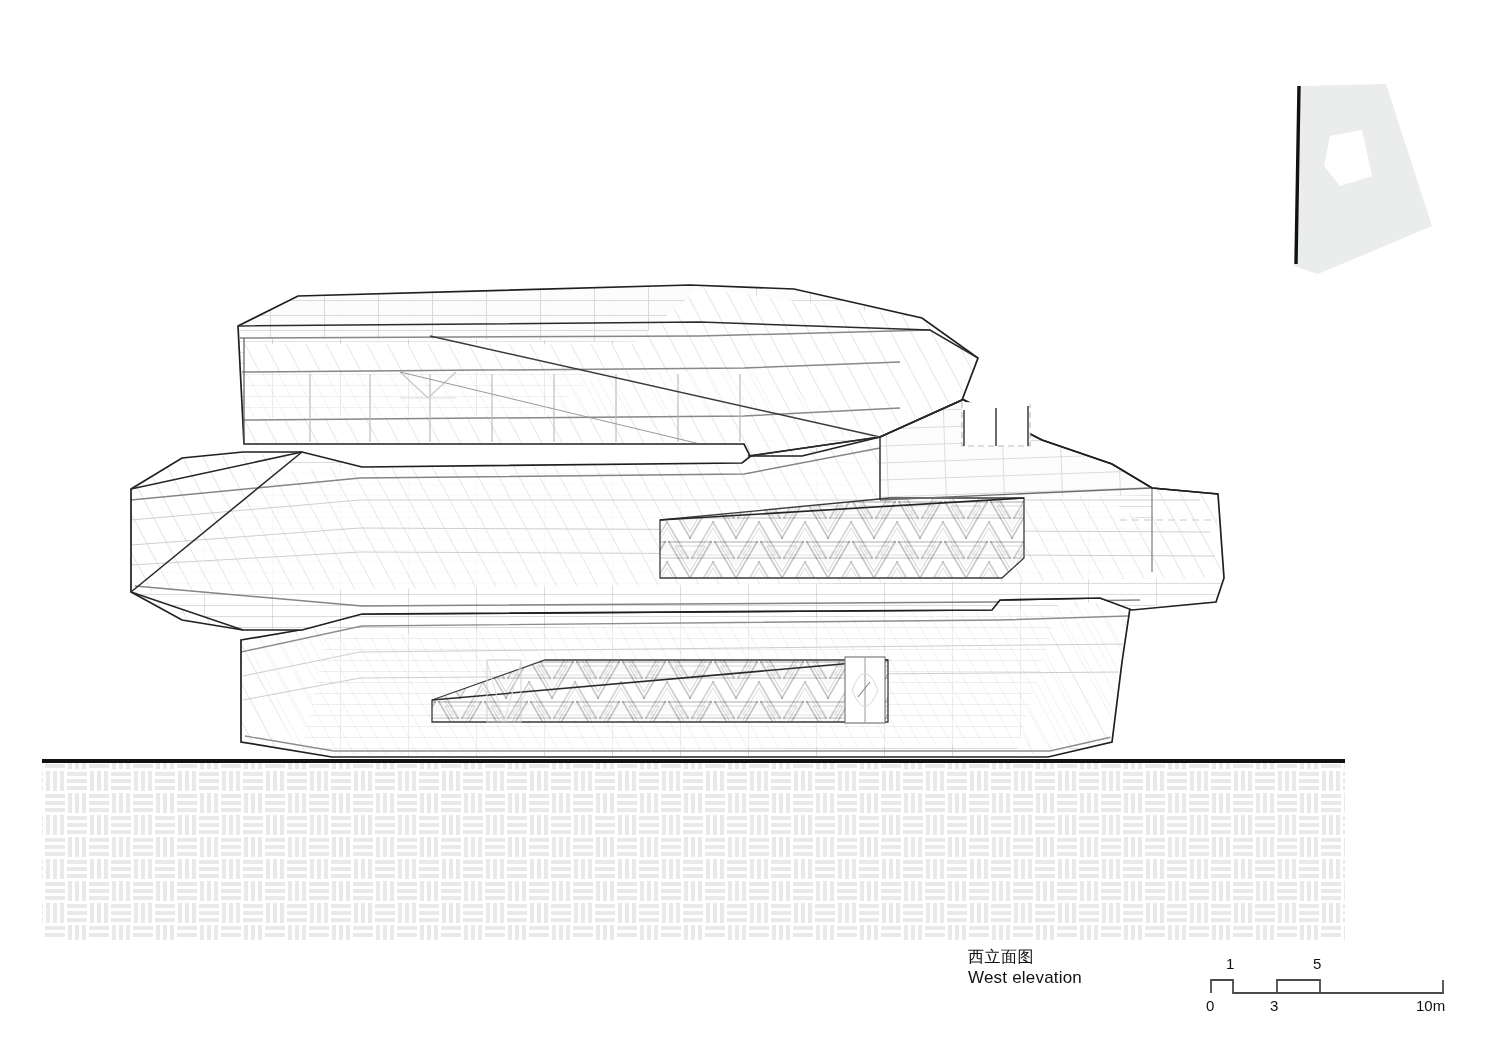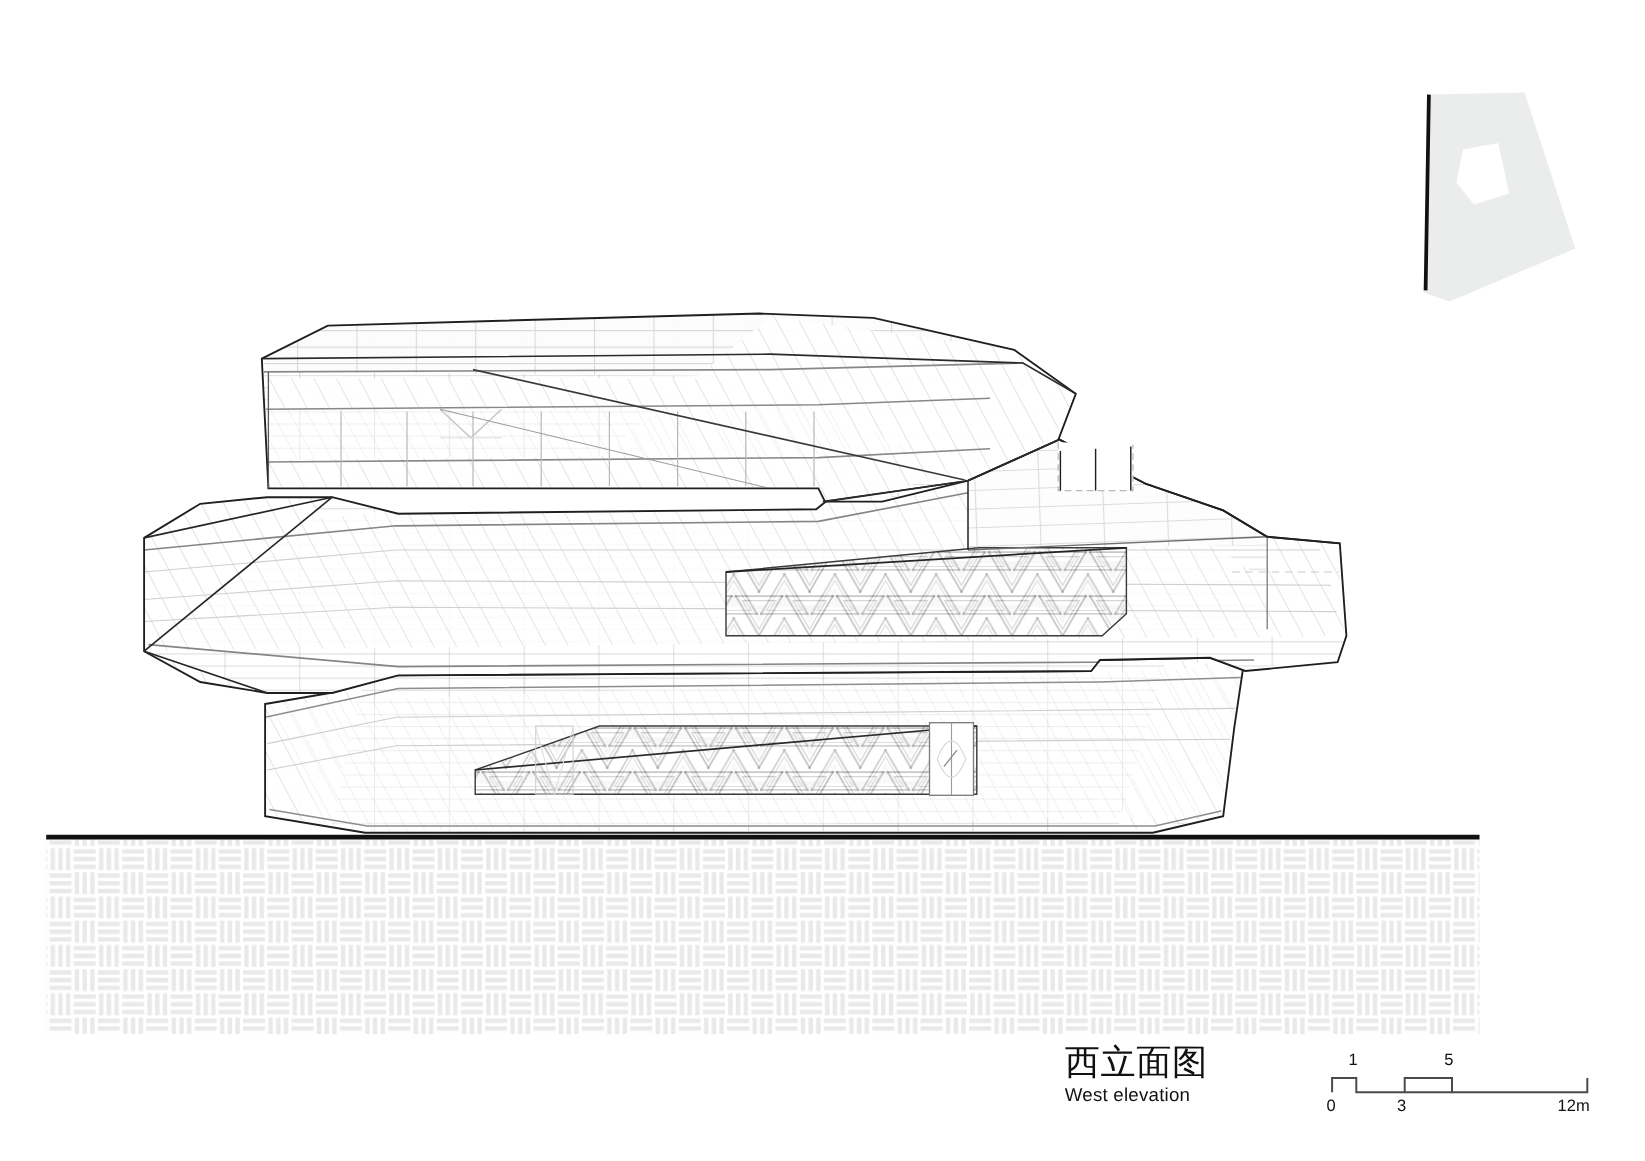--- a/index.html
+++ b/index.html
@@ -22,21 +22,21 @@
     height: 1055px;
   }
   .title-block {
     position: absolute;
     left: 968px;
     top: 948px;
     width: 260px;
     user-select: none;
   }
   .title-cn {
-    font-size: 32px;
+    font-size: 16px;
     color: #111111;
     line-height: 1.12;
     letter-spacing: 0.5px;
     font-family: "DejaVu Sans", "Liberation Sans", sans-serif;
     font-weight: 400;
   }
   .title-en {
     font-size: 17px;
     color: #111111;
     line-height: 1.2;
@@ -373,14 +373,14 @@
 <div class="title-block">
   <div class="title-cn">西立面图</div>
   <div class="title-en">West elevation</div>
 </div>
 
 <div class="scalebar-wrap">
   <span class="sb-label" style="left:28px; top:0px;">1</span>
   <span class="sb-label" style="left:115px; top:0px;">5</span>
   <span class="sb-label" style="left:8px; top:42px;">0</span>
   <span class="sb-label" style="left:72px; top:42px;">3</span>
-  <span class="sb-label" style="left:218px; top:42px;">12m</span>
+  <span class="sb-label" style="left:218px; top:42px;">10m</span>
 </div>
 
 </body></html>

